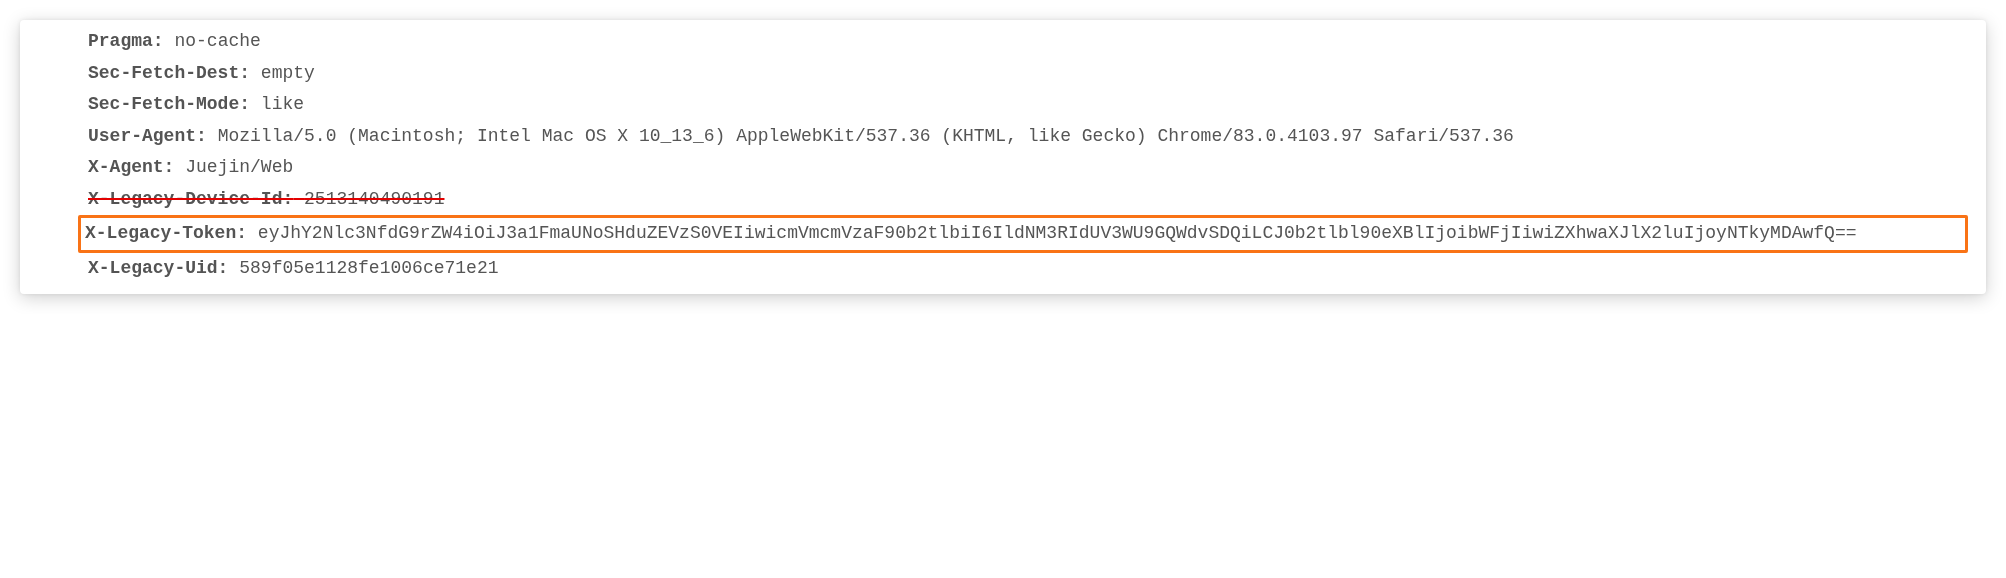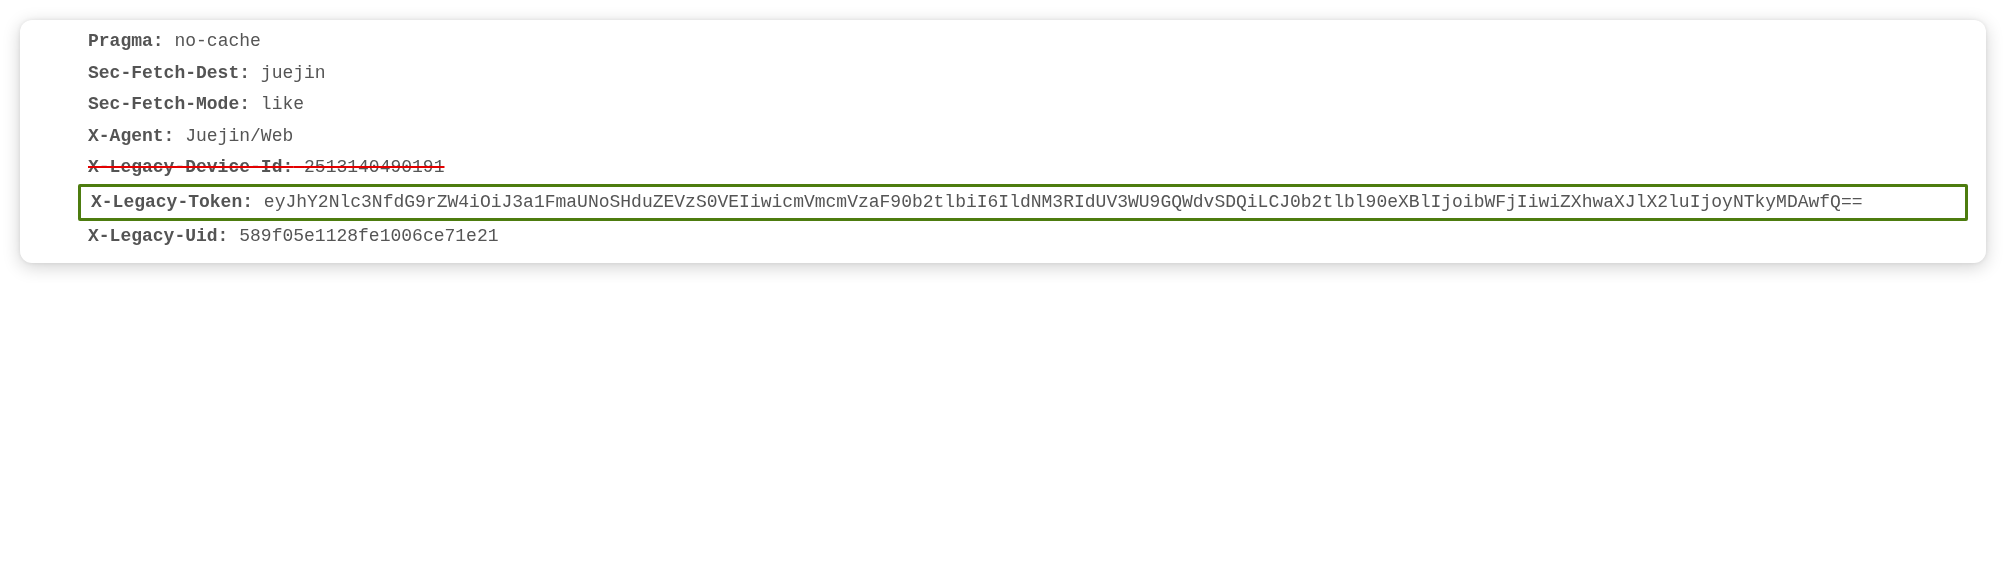--- a/index.html
+++ b/index.html
@@ -6,21 +6,21 @@
     body {
       background: #ffffff;
       padding: 20px;
       font-family: Menlo, Monaco, "Courier New", monospace;
       font-size: 18px;
       line-height: 1.75;
       color: #555;
     }
     .panel {
       background: #ffffff;
-      border-radius: 12px;
+      border-radius: 4px;
       padding: 6px 28px 10px 68px;
       box-shadow: 0 4px 18px rgba(0,0,0,0.18), 0 0 4px rgba(0,0,0,0.08);
       position: relative;
     }
     .header-line {
       word-break: break-all;
       white-space: normal;
       padding: 0;
     }
     .header-key {
@@ -29,49 +29,53 @@
     }
     .header-val {
       color: #555;
     }
     .strike {
       text-decoration: line-through;
       text-decoration-thickness: 2px;
       text-decoration-color: #e30000;
     }
     .highlight-box {
-      border: 3px solid #4d7c0f;
+      border: 3px solid #f97316;
       border-radius: 2px;
-      padding: 0 6px 0 10px;
+      padding: 0 6px 0 4px;
       margin-left: -10px;
       margin-right: -10px;
     }
   </style>
 </head>
 <body>
 
 <div class="panel">
 
   <div class="header-line">
     <span class="header-key">Pragma:</span>
     <span class="header-val">no-cache</span>
   </div>
 
 
   <div class="header-line">
     <span class="header-key">Sec-Fetch-Dest:</span>
-    <span class="header-val">juejin</span>
+    <span class="header-val">empty</span>
   </div>
 
   <div class="header-line">
     <span class="header-key">Sec-Fetch-Mode:</span>
     <span class="header-val">like</span>
   </div>
 
 
+  <div class="header-line">
+    <span class="header-key">User-Agent:</span>
+    <span class="header-val">Mozilla/5.0 (Macintosh; Intel Mac OS X 10_13_6) AppleWebKit/537.36 (KHTML, like Gecko) Chrome/83.0.4103.97 Safari/537.36</span>
+  </div>
 
   <div class="header-line">
     <span class="header-key">X-Agent:</span>
     <span class="header-val">Juejin/Web</span>
   </div>
 
   <div class="header-line">
     <span class="strike">
       <span class="header-key">X-Legacy-Device-Id:</span>
       <span class="header-val">2513140490191</span>

